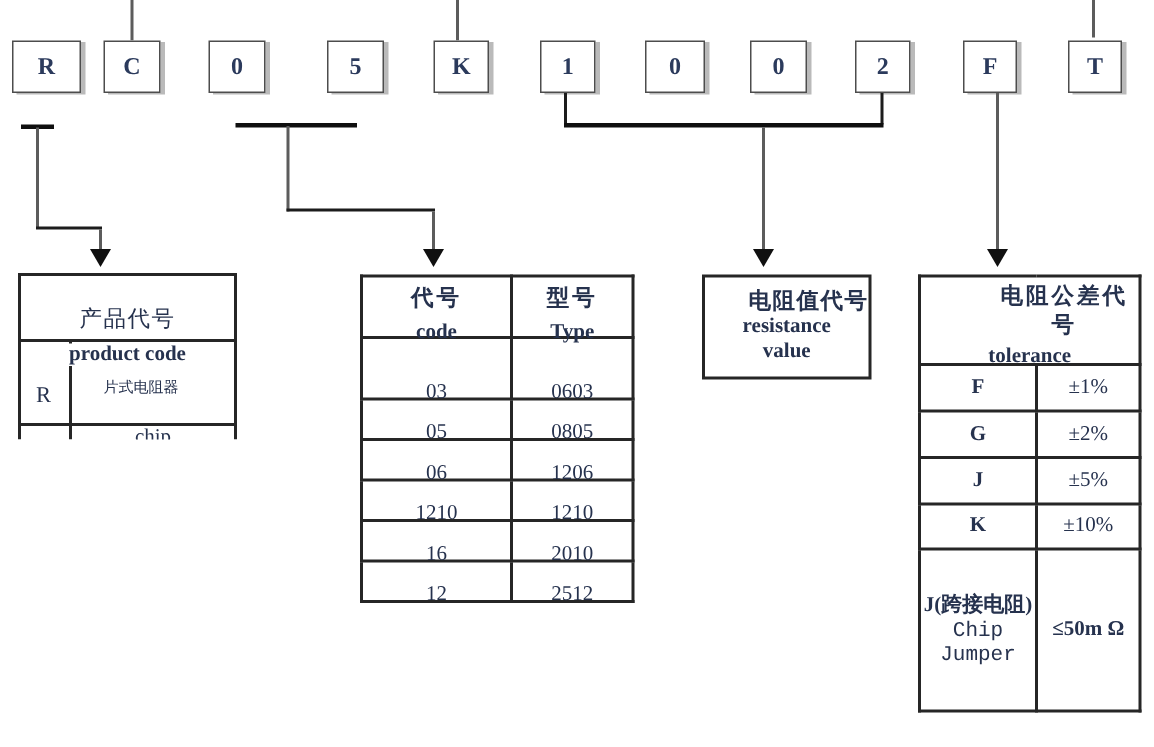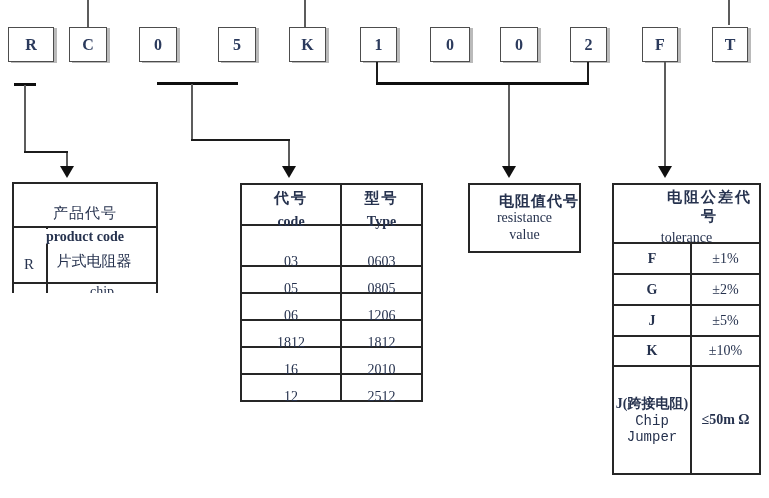--- a/index.html
+++ b/index.html
@@ -32,34 +32,34 @@
   .ct { position:absolute; text-align:center; line-height:1.15; }
   .whitebg { background:#ffffff; padding:0 2px; }
   
   .dtable { position:absolute; border-collapse:collapse; table-layout:fixed; background:#fff; }
   .dtable th, .dtable td { border:2px solid #262626; text-align:center; padding:0; font-size:14px; color:#26324e; }
   .size-table td { vertical-align:bottom; }
   .sink { position:relative; top:5px; display:inline-block; font-size:14px; }
   .hcn { display:block; font-size:15px; margin-top:3px; letter-spacing:2px; }
   .hen { display:block; font-size:14px; position:relative; top:6px; }
   .tol-table td { vertical-align:middle; }
-  .tol-table .hen { font-weight:normal; top:4px; }
+  .tol-table .hen { font-weight:bold; top:4px; }
   .tol-table .hcn { font-weight:bold;padding-left:46px; }
   .tol-code { font-weight:bold; font-size:15px; }
   .tol-val { font-size:15px; }
   .mono { font-family:"Liberation Mono","DejaVu Sans Mono",monospace; display:block; font-size:14px; }
   .jr-cn { display:block; font-weight:bold; font-size:14px; line-height:1.3; }
   
   .rbox {
     position:absolute; left:468px; top:183px; width:113px; height:70px; box-sizing:border-box;
     border:2px solid #262626; display:flex; flex-direction:column; align-items:center; justify-content:center;
     line-height:1.2;
   }
   .rbox .cn { font-size:15px; font-weight:bold; letter-spacing:1px;margin-left:29px; }
-  .rbox .en { font-size:14px; font-weight:normal; }
+  .rbox .en { font-size:14px; font-weight:bold; }
 </style>
 </head>
 <body>
 
 <div class="canvas">
 
   <div class="vline gray" style="left:87px;top:0;height:27px"></div>
   <div class="vline gray" style="left:304px;top:0;height:27px"></div>
   <div class="vline gray" style="left:728px;top:0;height:25px"></div>
 
@@ -97,21 +97,21 @@
   <div class="arrow-down" style="left:658px;top:166px"></div>
 
   <div class="ptable-wrap">
     <div class="pbox"></div>
     <div class="pline" style="left:0;top:44px;width:146px;height:2px"></div>
     <div class="pline" style="left:0;top:100px;width:146px;height:2px"></div>
     <div class="pline" style="left:34px;top:44px;width:2px;height:67px"></div>
     <div class="ct" style="left:0;right:0;top:23px;font-size:15px;letter-spacing:1px">产品代号</div>
     <div class="ct" style="left:0;right:0;top:47px;font-size:14px;font-weight:bold"><span class="whitebg">product code</span></div>
     <div class="ct" style="left:0;width:34px;top:74px;font-size:15px">R</div>
-    <div class="ct" style="left:34px;right:16px;top:71px;font-size:15px">片式电阻器</div>
+    <div class="ct" style="left:34px;right:16px;top:71px;font-size:10px">片式电阻器</div>
     <div class="ct" style="left:34px;right:0;top:102px;font-size:14px">chip</div>
   </div>
 
   <table class="dtable size-table" style="left:240px;top:183px;width:181px">
     <colgroup>
         <col style="width:100px">
         <col style="width:81px">
       </colgroup>
     <thead>
       <tr style="height:41px">
@@ -132,22 +132,22 @@
         </tr>
       <tr style="height:27px">
           <td><span class="sink">05</span></td>
           <td><span class="sink">0805</span></td>
         </tr>
       <tr style="height:27px">
           <td><span class="sink">06</span></td>
           <td><span class="sink">1206</span></td>
         </tr>
       <tr style="height:27px">
-          <td><span class="sink">1812</span></td>
-          <td><span class="sink">1812</span></td>
+          <td><span class="sink">1210</span></td>
+          <td><span class="sink">1210</span></td>
         </tr>
       <tr style="height:27px">
           <td><span class="sink">16</span></td>
           <td><span class="sink">2010</span></td>
         </tr>
       <tr style="height:27px">
           <td><span class="sink">12</span></td>
           <td><span class="sink">2512</span></td>
         </tr>
     </tbody>

